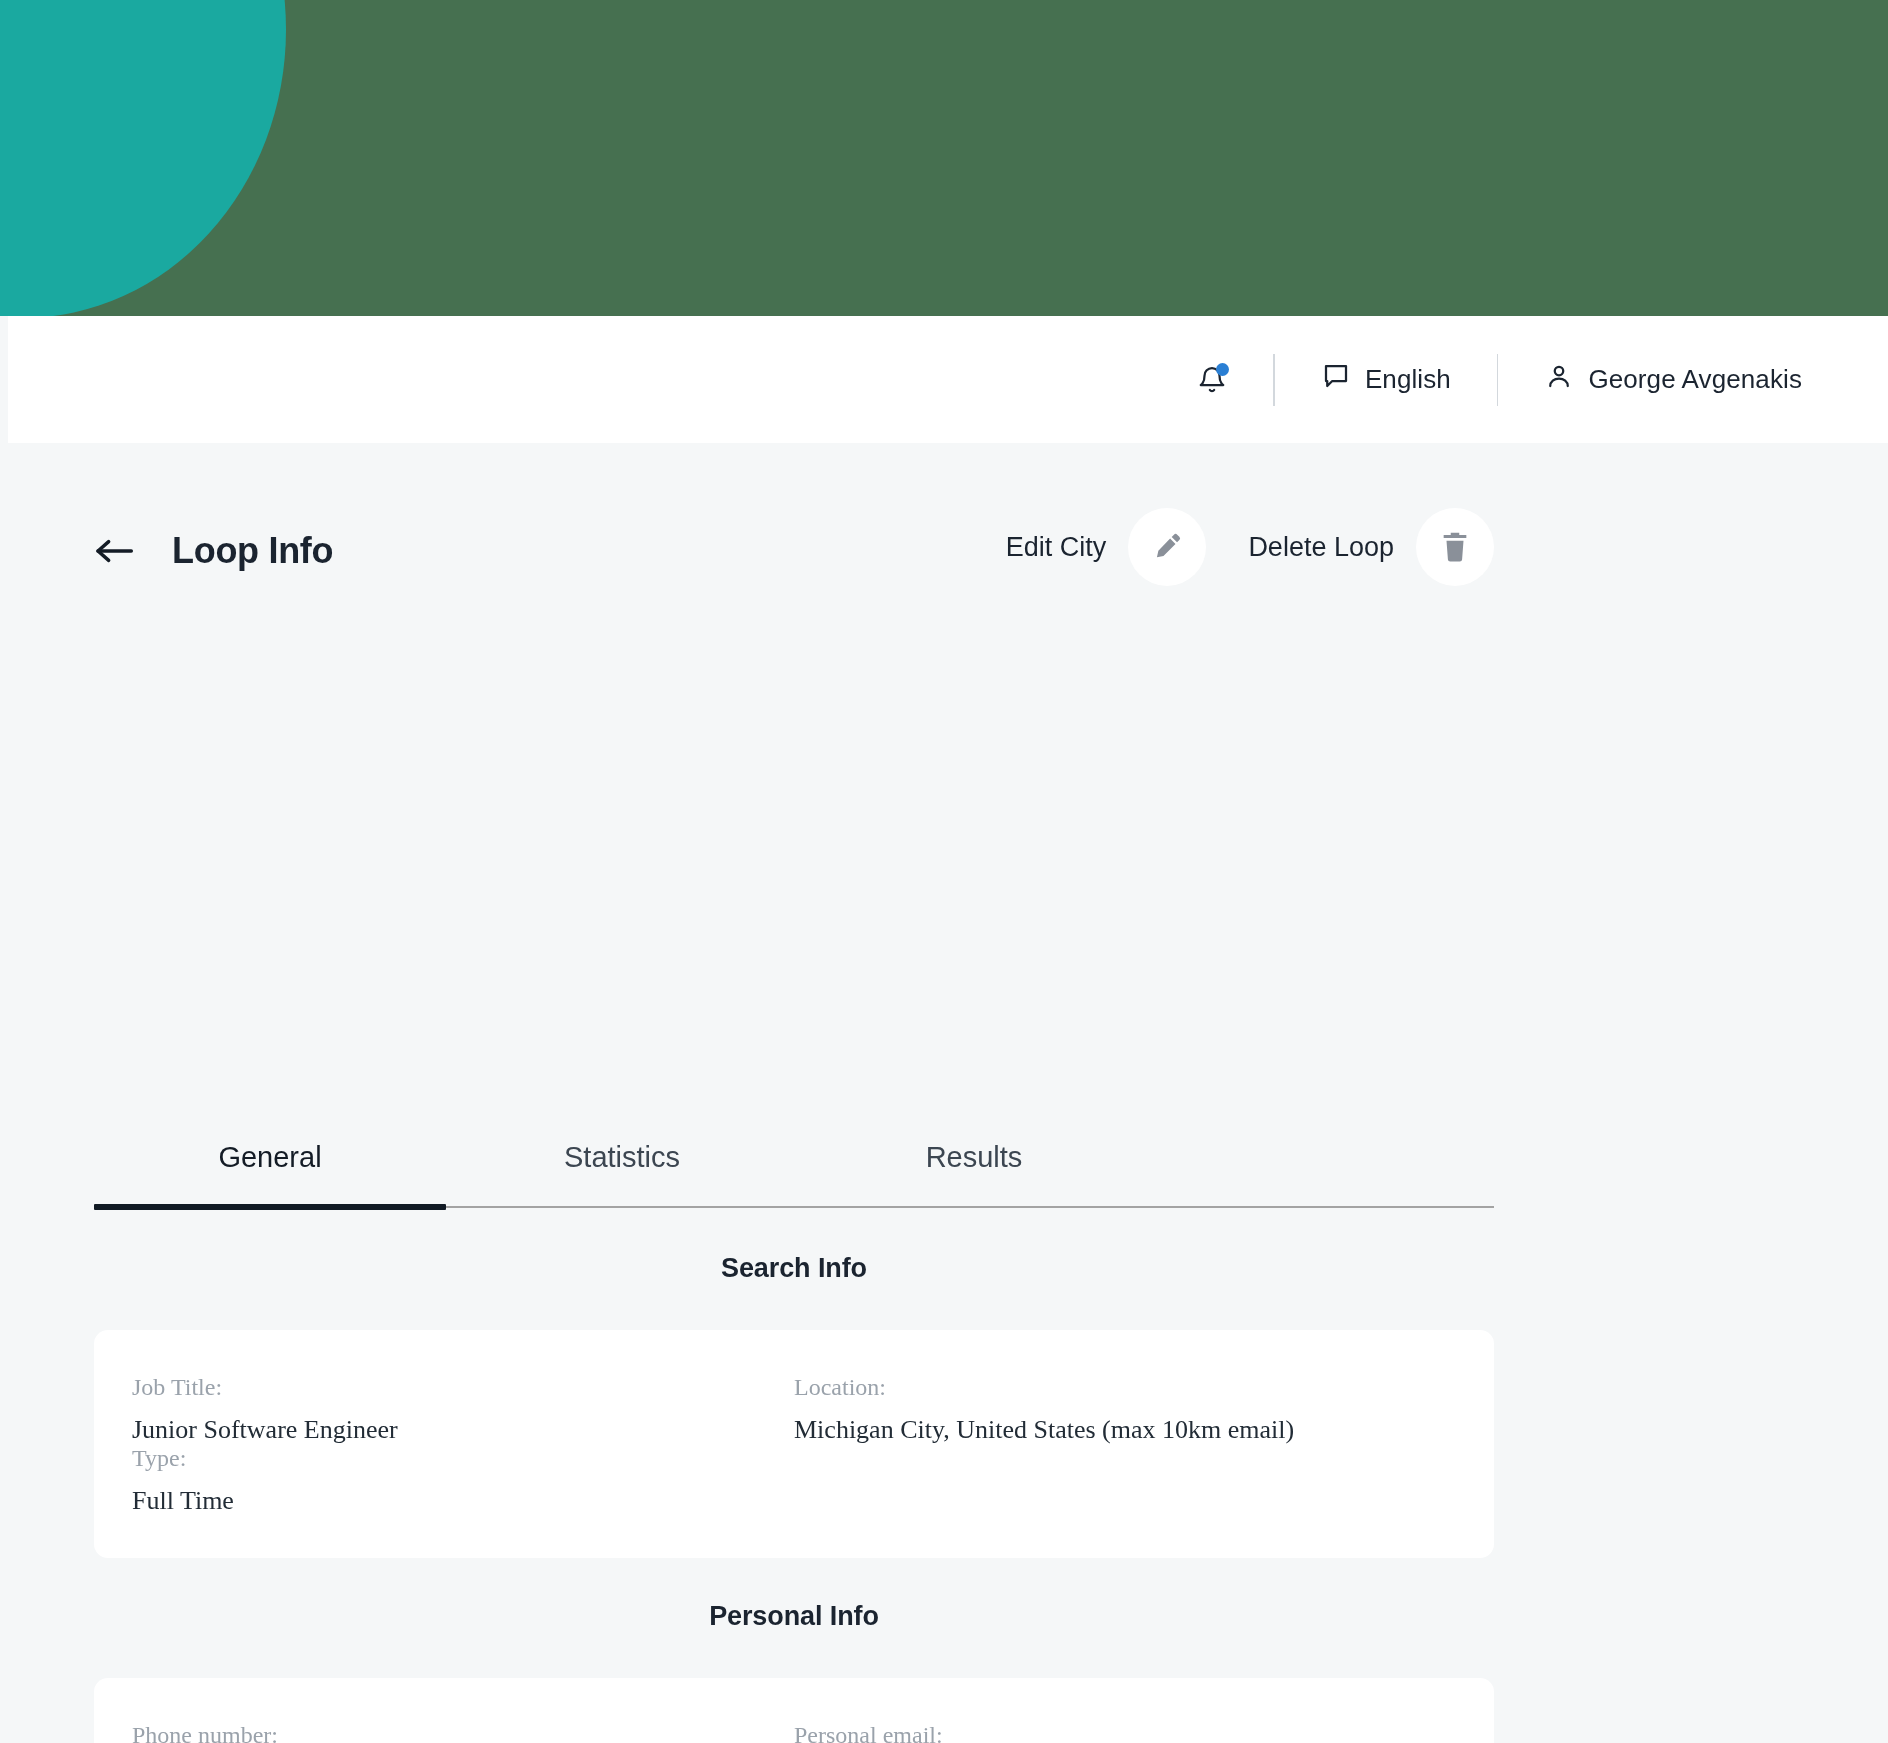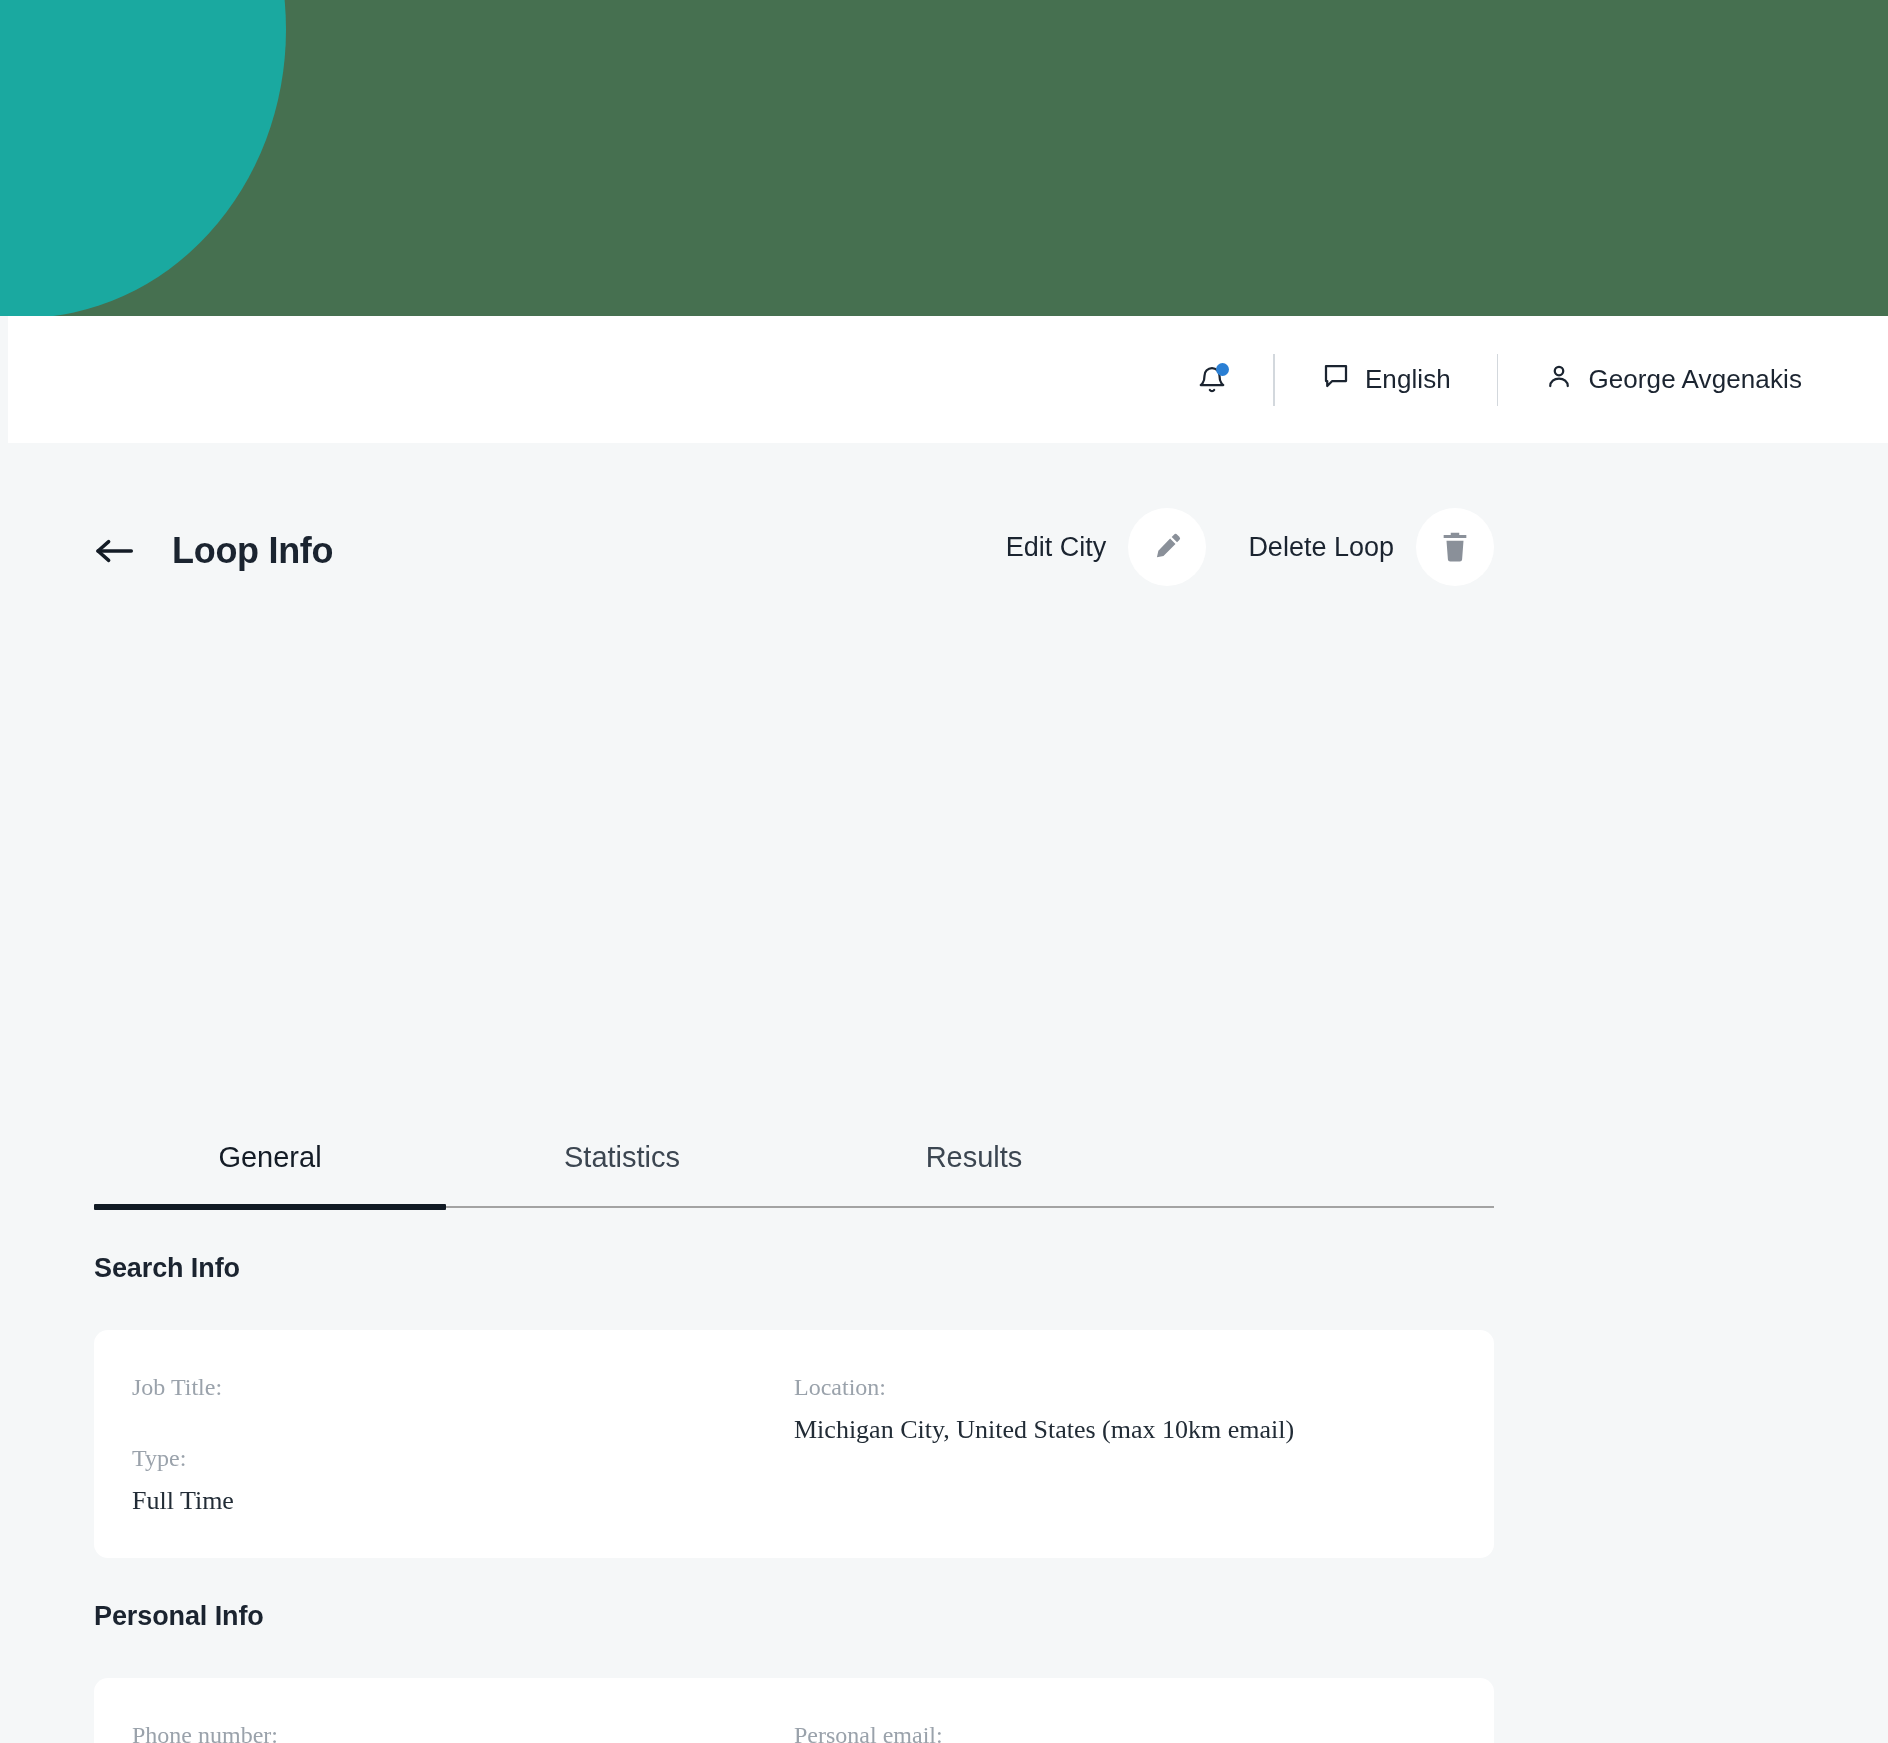--- a/index.html
+++ b/index.html
@@ -175,20 +175,21 @@
     border-radius: 1px;
   }
 
   
   .section { position: absolute; left: 94px; width: 1400px; }
   .section-title {
     font-size: 27px;
     font-weight: 700;
     color: #1b2430;
     letter-spacing: -0.1px;
+    text-align: center;
   }
   .card {
     background: #ffffff;
     border-radius: 14px;
     margin-top: 46px;
     padding: 44px 38px 42px 38px;
   }
   .card-grid {
     display: grid;
     grid-template-columns: 1fr 1fr;
@@ -299,20 +300,23 @@
       <div class="tab">Results</div>
     </div>
 
     <div class="section" id="sec-search">
       <div class="section-title">Search Info</div>
       <div class="card">
         <div class="card-grid">
 
           <div>
             <div class="field-label">Job Title:</div>
+            <div class="field-value">
+              <span class="fv-text">Junior Software Engineer</span>
+            </div>
           </div>
 
           <div>
             <div class="field-label">Location:</div>
             <div class="field-value">
               <span class="fv-text">Michigan City, United States (max 10km email)</span>
             </div>
           </div>
 
 

